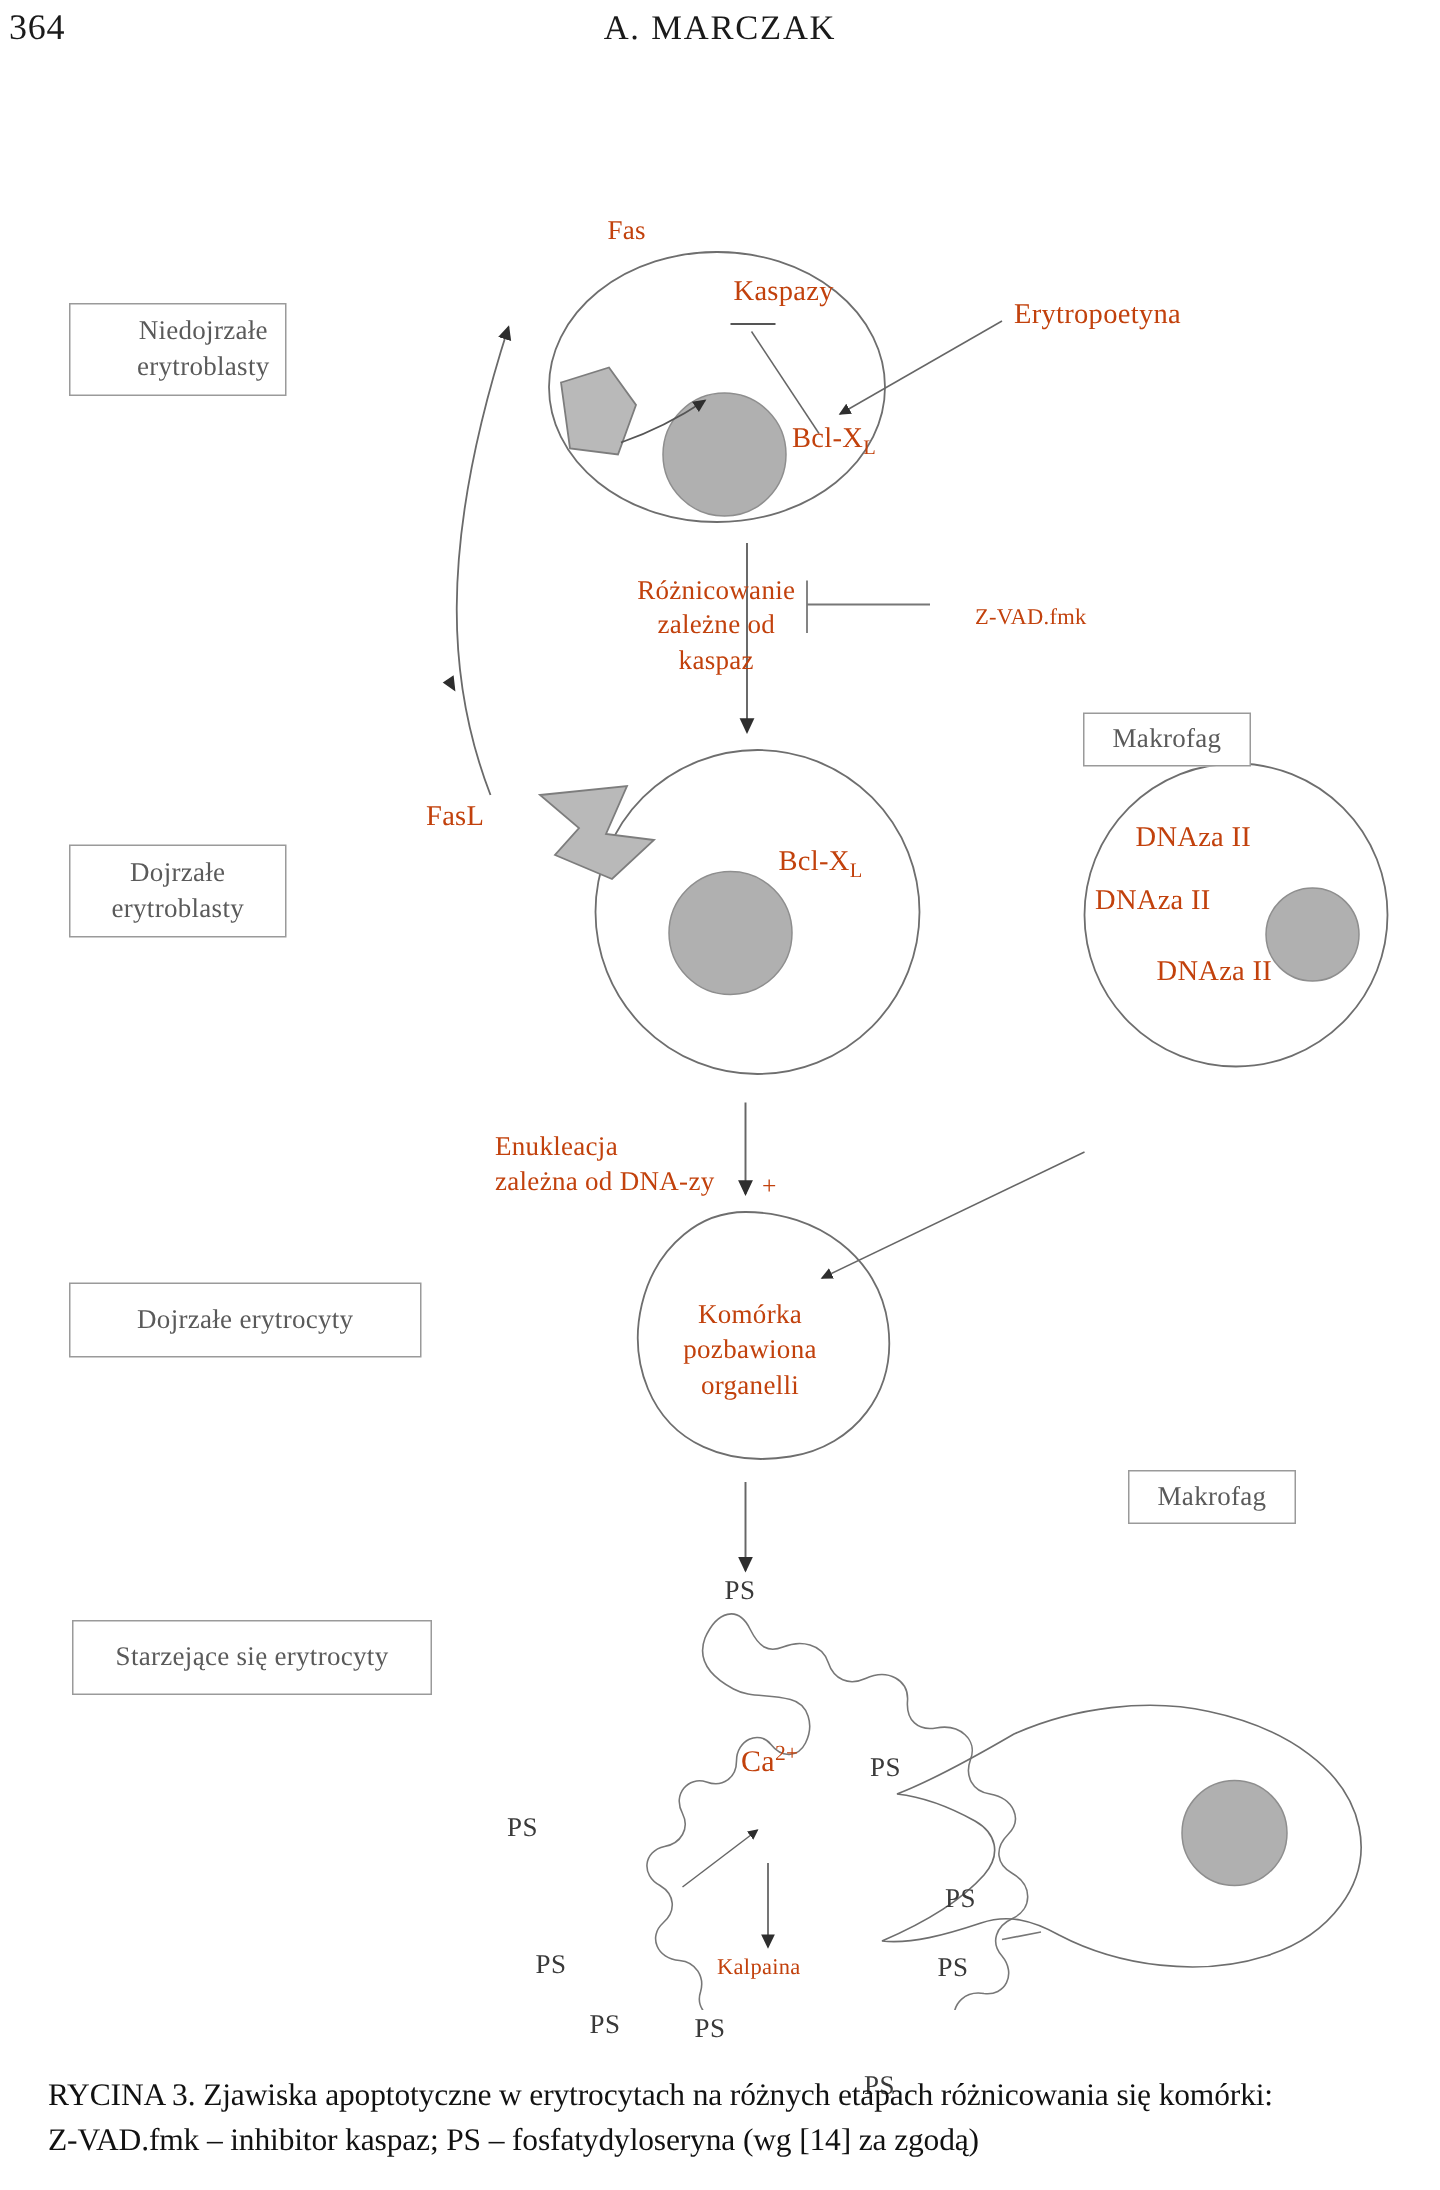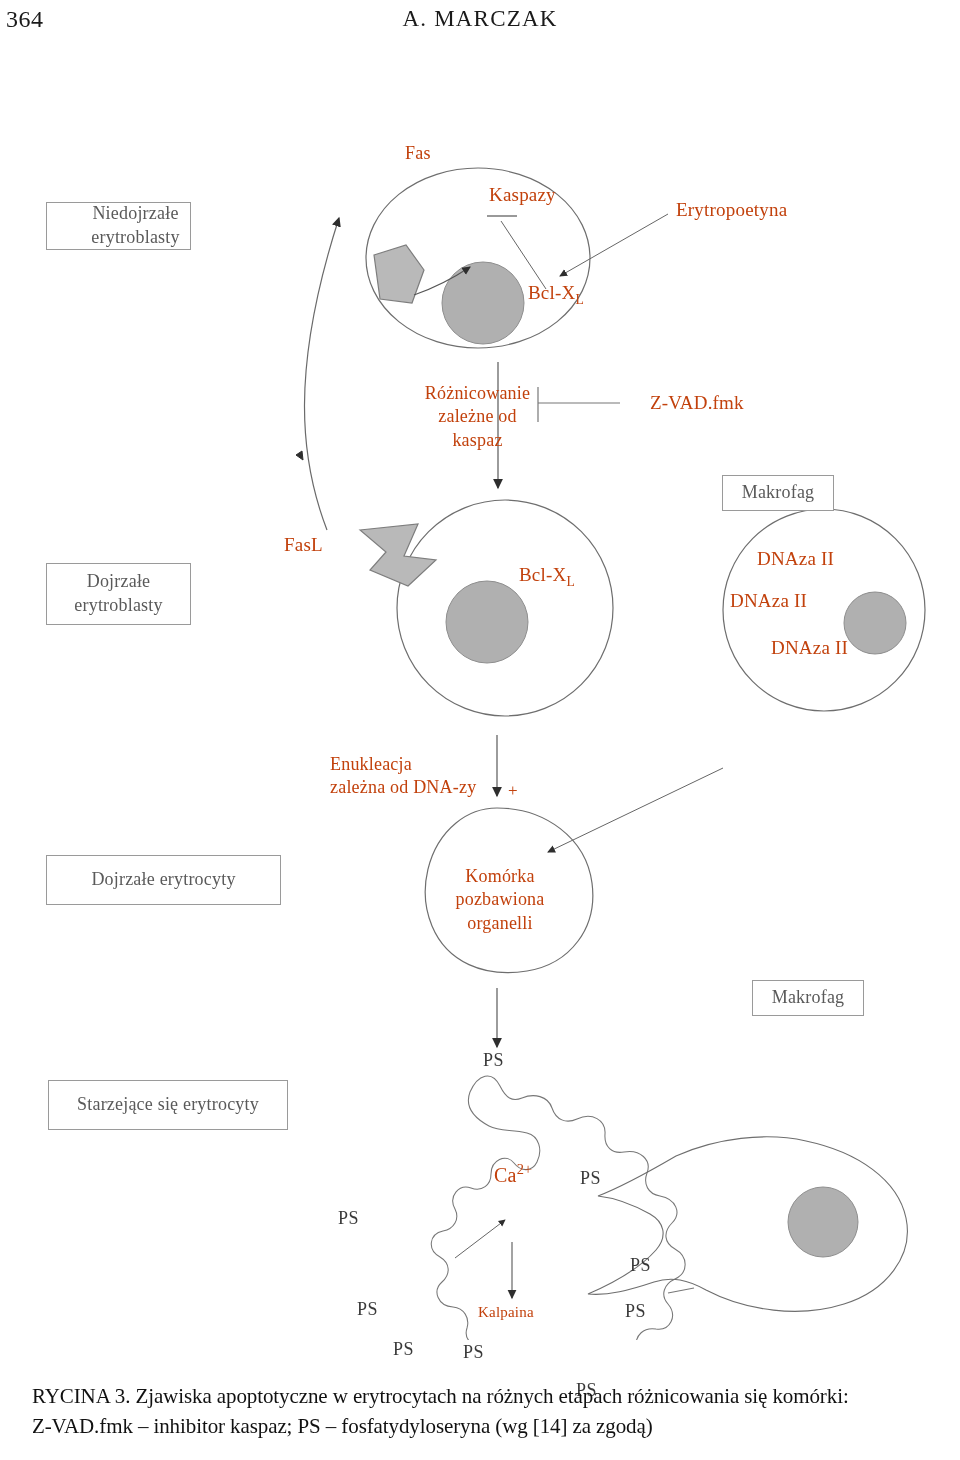--- a/index.html
+++ b/index.html
@@ -219,21 +219,21 @@
                C800,1228 746,1221 706,1200
                C688,1190 672,1186 654,1192
                C630,1200 608,1206 588,1204
                C616,1192 640,1178 656,1160
                C668,1146 664,1132 650,1124
                C632,1114 616,1108 598,1106
                C624,1096 652,1080 676,1066 Z" fill="none" stroke="#6e6e6e" stroke-width="1.1"></path>
       <circle cx="823" cy="1132" r="35" fill="#b0b0b0" stroke="#8e8e8e" stroke-width="1"></circle>
     </svg>
 
-    <div class="boxlabel" style="left:46px; top:112px; width:145px; height:48px;padding-left:42px;">
+    <div class="boxlabel" style="left:46px; top:112px; width:145px; height:62px;padding-left:42px;">
       <span style="white-space: pre-line;">Niedojrzałe
 erytroblasty</span>
     </div>
 
     <div class="boxlabel" style="left:46px; top:473px; width:145px; height:62px;">
       <span style="white-space: pre-line;">Dojrzałe
 erytroblasty</span>
     </div>
 
     <div class="boxlabel" style="left:722px; top:385px; width:112px; height:36px;">
@@ -257,21 +257,21 @@
     <div class="lbl" style="left:489px; top:93px; font-size:19px;">Kaspazy</div>
 
     <div class="lbl" style="left:528px; top:191px; font-size:19px;"><span>Bcl-X</span><span class="sub">L</span></div>
 
     <div class="lbl" style="left:676px; top:108px; font-size:19px;">Erytropoetyna</div>
 
     <div class="lbl center" style="left: 388px; top: 292px; width: 115px; font-size: 18px; white-space: pre-line; margin-left: 32px;">Różnicowanie
 zależne od
 kaspaz</div>
 
-    <div class="lbl" style="left:650px; top:301px; font-size:19px;text-align:right;">Z-VAD.fmk</div>
+    <div class="lbl" style="left:650px; top:313px; font-size:15px;text-align:right;">Z-VAD.fmk</div>
 
     <div class="lbl" style="left:284px; top:443px; font-size:19px;">FasL</div>
 
     <div class="lbl" style="left:519px; top:473px; font-size:19px;"><span>Bcl-X</span><span class="sub">L</span></div>
 
     <div class="lbl" style="left:757px; top:457px; font-size:19px;">DNAza II</div>
     <div class="lbl" style="left:730px; top:499px; font-size:19px;">DNAza II</div>
     <div class="lbl" style="left:771px; top:546px; font-size:19px;">DNAza II</div>
 
     <div class="lbl" style="left: 330px; top: 663px; font-size: 18px; line-height: 1.3; white-space: pre-line;">Enukleacja

